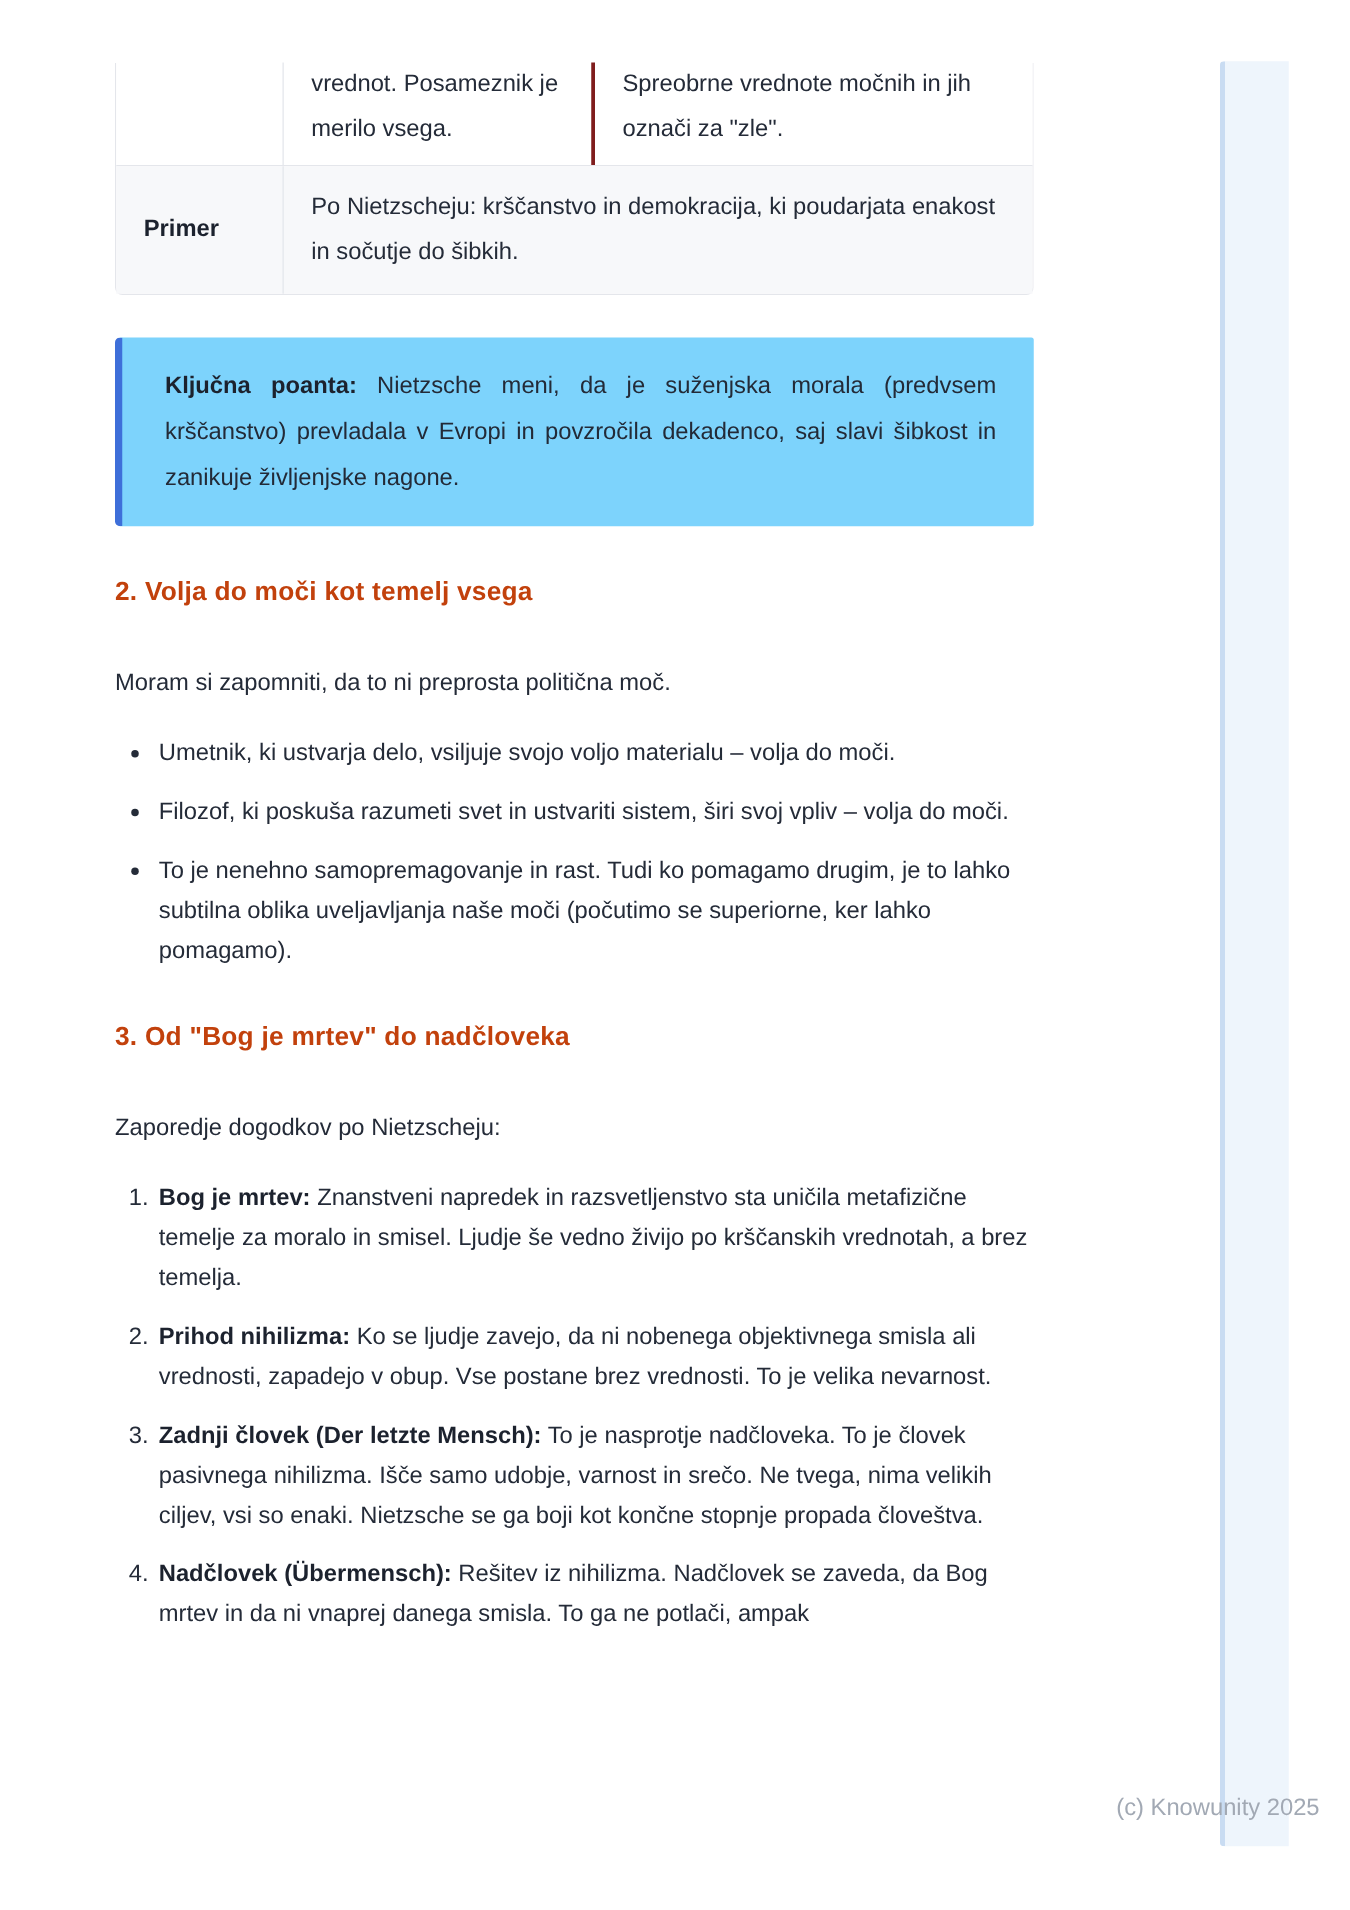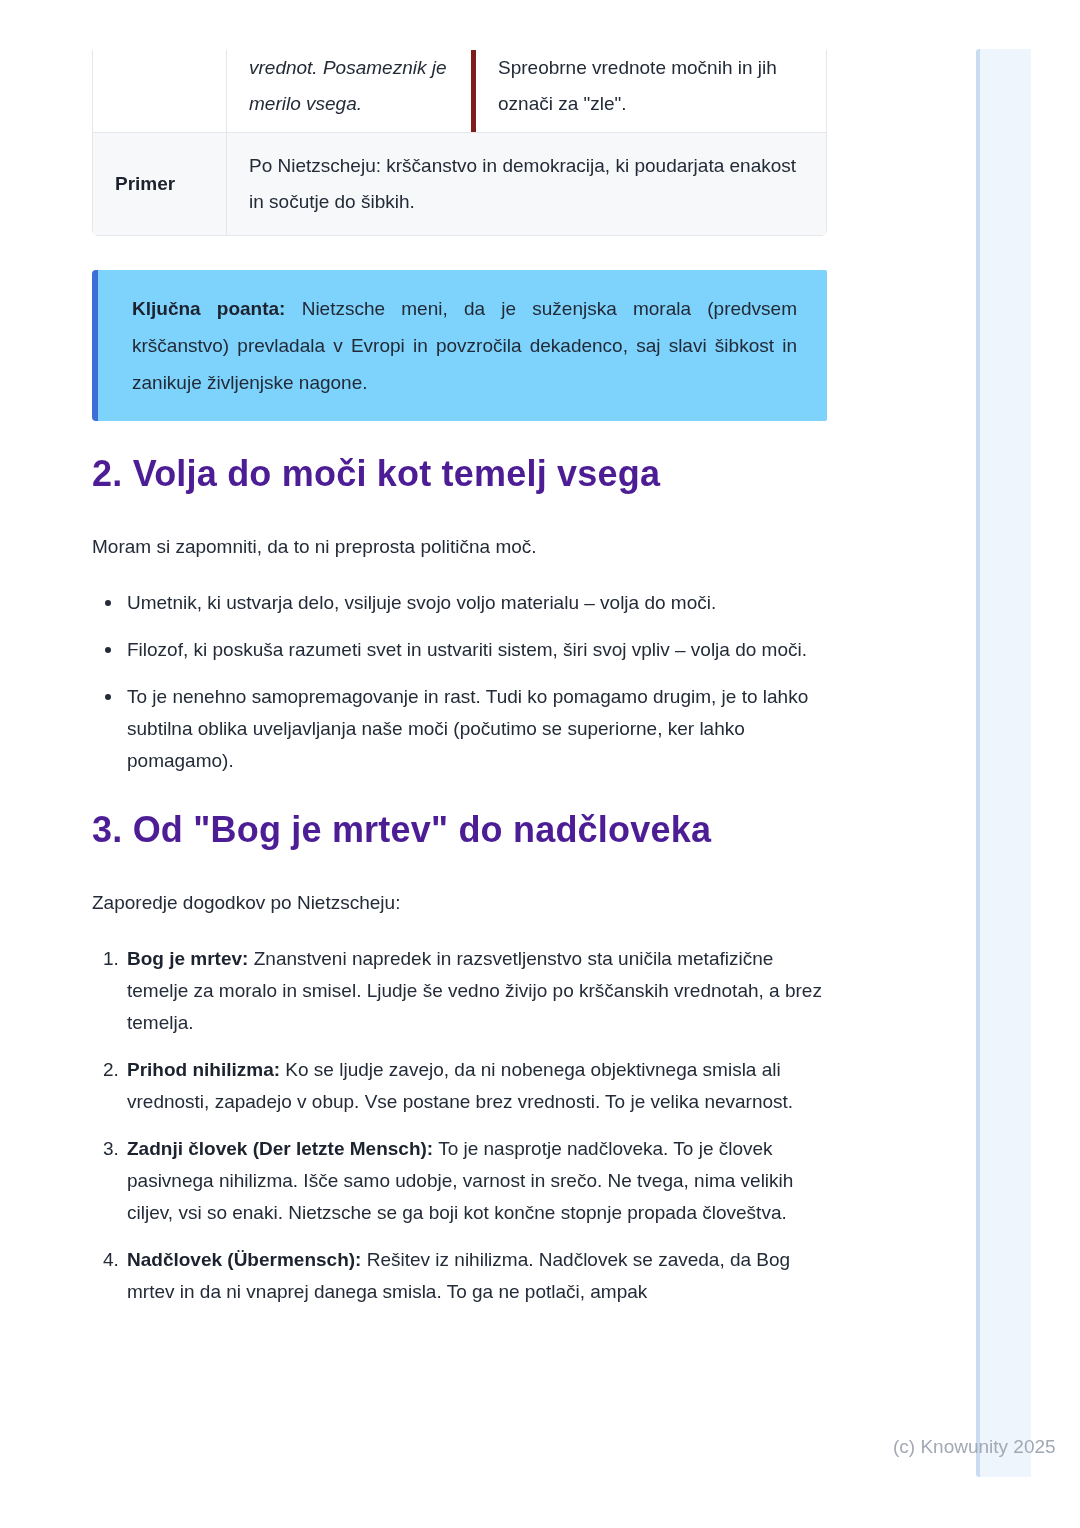--- a/index.html
+++ b/index.html
@@ -30,45 +30,45 @@
     border-radius: 0 0 6px 6px;
     font-size: 19px;
     line-height: 36px;
   }
   .trow { display: flex; }
   .trow.row1 { background: #ffffff; border-bottom: 1px solid #e4e6eb; }
   .trow.row2 { background: #f7f8fa; }
   .tcell { padding: 0 22px 10px 22px; }
   .row2 .tcell { padding: 15px 22px; }
   .tc1 { width: 134px; flex: 0 0 134px; border-right: 1px solid #e4e6eb; display: flex; align-items: center; }
-  .tc2 { width: 249px; flex: 0 0 249px; border-right: 5px solid #7f1d1d; font-style: italic; }
+  .tc2 { width: 249px; flex: 0 0 249px; border-right: 3px solid #7f1d1d; }
   .tc3 { flex: 1 1 auto; }
   .tc1 .cell-text { font-weight: 700; color: #1c222e; }
 
   
   .callout {
     margin-top: 34px;
     background: #7dd3fc;
     border-left: 6px solid #3e6fd9;
     border-radius: 4px 2px 2px 4px;
     padding: 20px 30px 20px 34px;
     font-size: 19px;
     line-height: 37px;
     text-align: justify;
     color: #232a37;
   }
   .callout b { color: #1c222e; }
 
   
   h2.sec {
     margin-top: 36px;
-    font-size: 36px;
+    font-size: 21px;
     line-height: 34px;
     font-weight: 700;
-    color: #4c1d95;
+    color: #c2410c;
     letter-spacing: 0.2px;
   }
   p.intro {
     margin-top: 40px;
     font-size: 19px;
     line-height: 32px;
   }
 
   
   ul.bullets {

